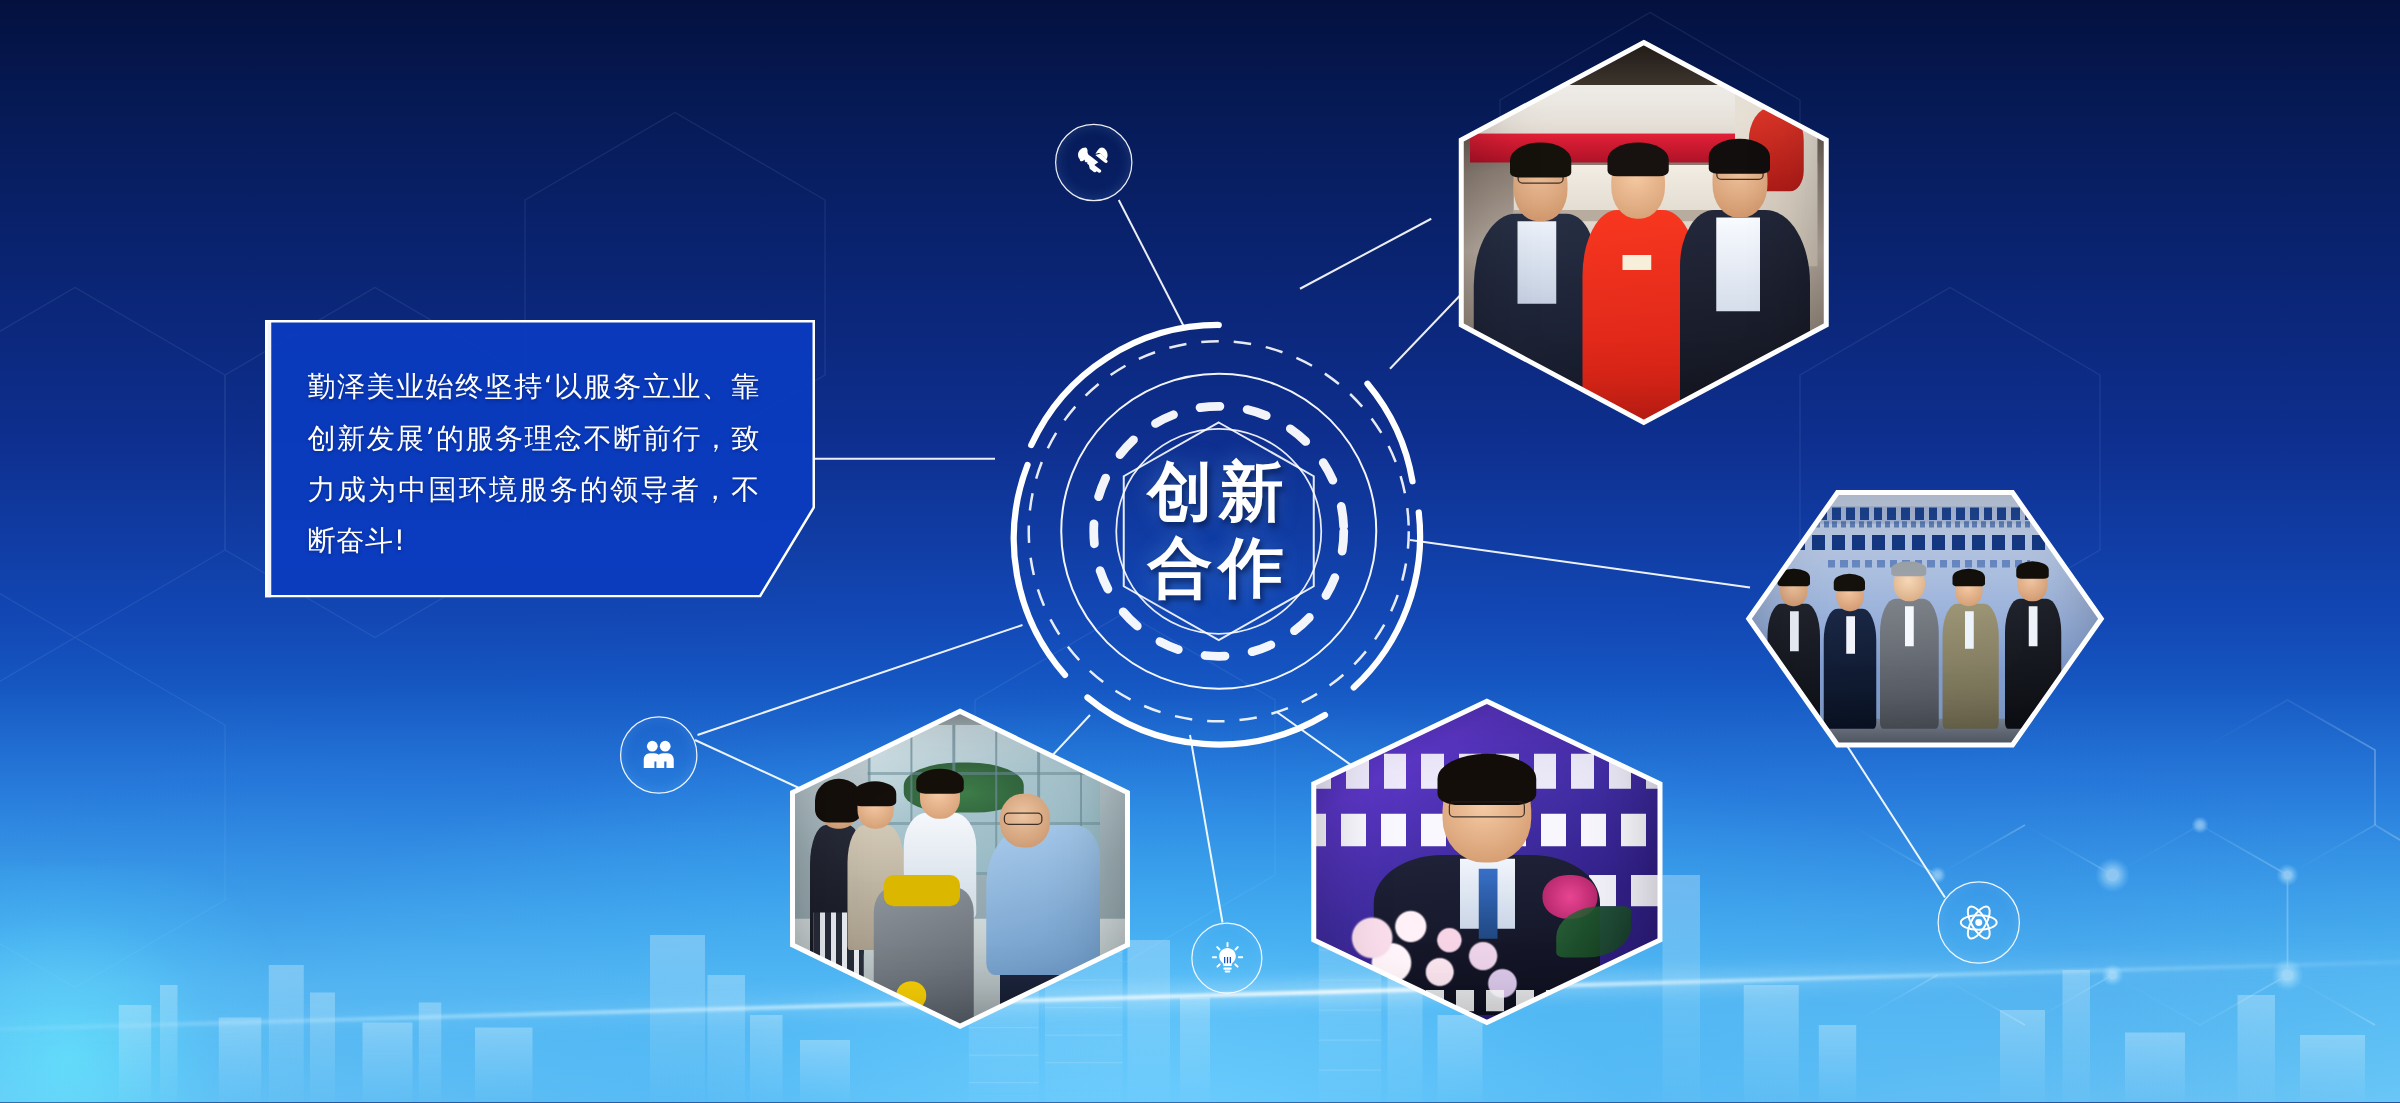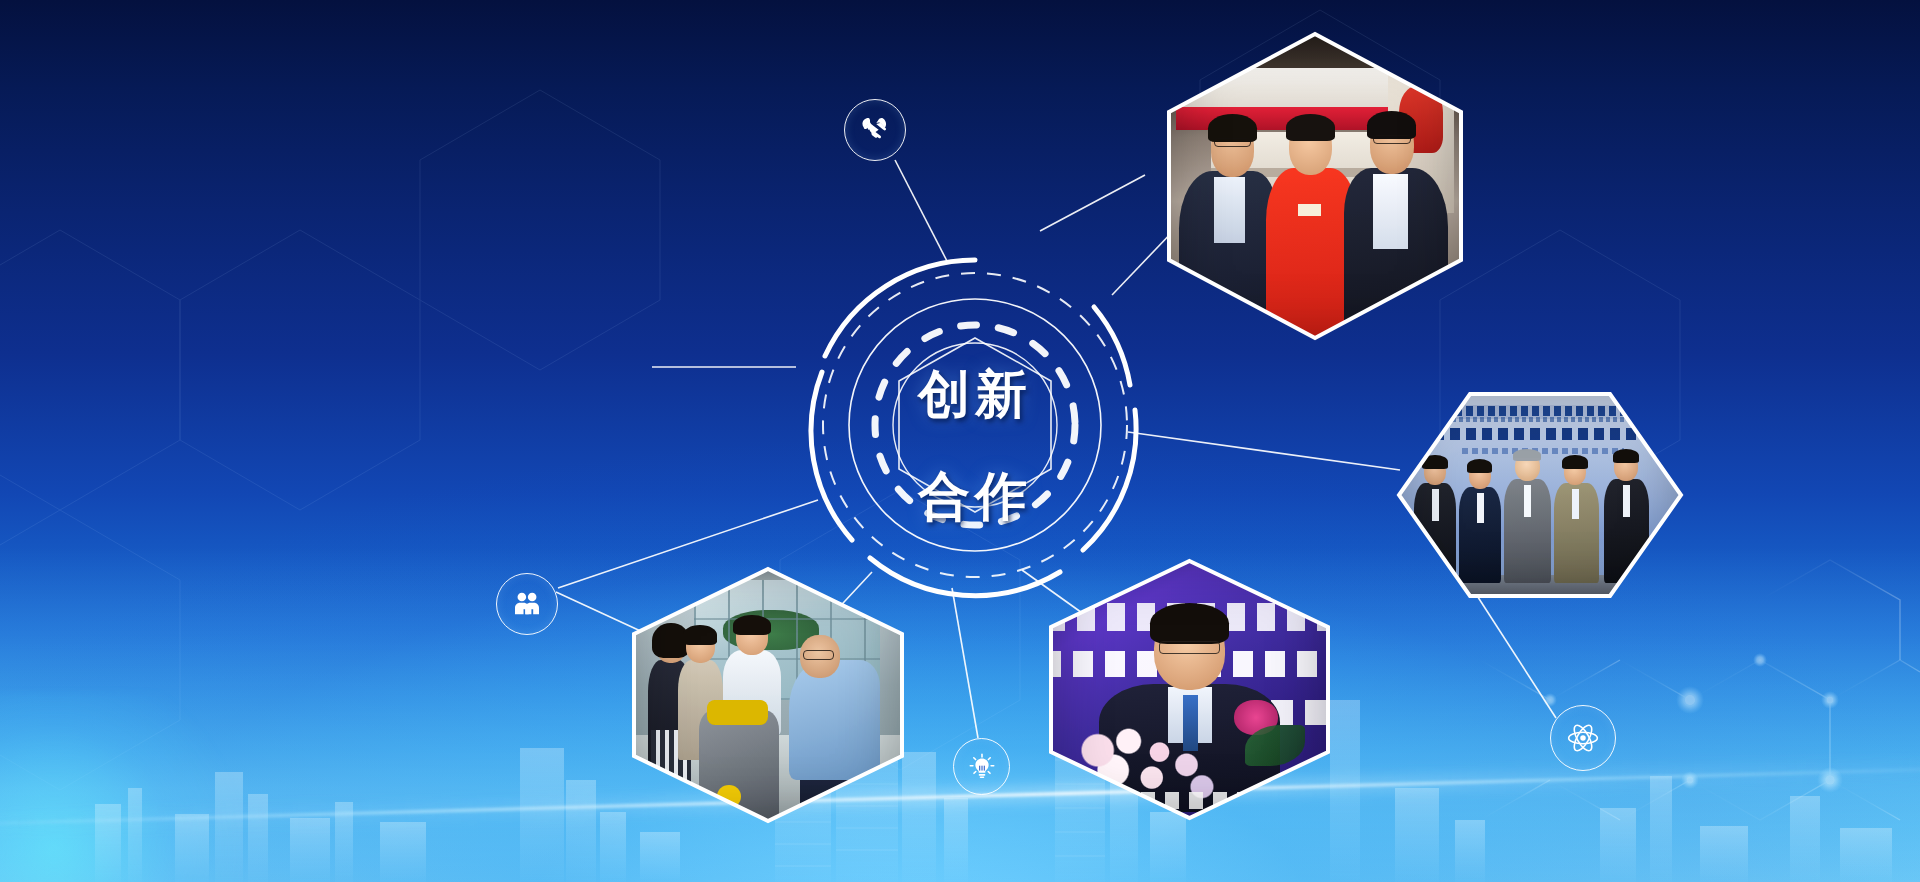--- a/index.html
+++ b/index.html
@@ -66,21 +66,20 @@
     position:absolute; inset:0;
     display:flex; flex-direction:column; align-items:center; justify-content:center;
     gap:6px;
     z-index:3;
   }
   .hub-text span {
     font-family:"DejaVu Sans","Liberation Sans",sans-serif;
     font-size:52px; font-weight:700; color:#ffffff; letter-spacing:5px;
     line-height:1.05;
     text-shadow:2px 3px 5px rgba(0,20,70,.75), 0 0 18px rgba(120,190,255,.35);
-    margin-top:41px;
   }
 
   
   .connectors { position:absolute; inset:0; pointer-events:none; z-index:1; }
 
   
   .callout {
     position:absolute; left:212px; top:256px; width:440px; height:222px;
     z-index:4;
   }
@@ -360,20 +359,29 @@
       <path d="M872 572 L790 660"></path>
 
       <path d="M952 588 L978 738"></path>
 
       <path d="M556 592 L660 640"></path>
 
       <path d="M558 588 L818 500"></path>
     </g>
   </svg>
 
+  <div class="callout">
+    <svg class="frame" viewBox="0 0 440 222" preserveAspectRatio="none">
+      <polygon points="1,1 439,1 439,150 396,221 1,221" fill="#0b3bbf" fill-opacity="0.94" stroke="#ffffff" stroke-width="2"></polygon>
+      <rect x="0" y="0" width="5" height="222" fill="#ffffff" opacity=".95"></rect>
+    </svg>
+    <div class="body">
+      <p>勤泽美业始终坚持‘以服务立业、靠创新发展’的服务理念不断前行，致力成为中国环境服务的领导者，不断奋斗!</p>
+    </div>
+  </div>
 
   <div class="hub">
     <svg viewBox="0 0 350 350">
 
       <g fill="none" stroke="#ffffff" stroke-linecap="round">
         <path d="M175 10 a165 165 0 0 0 -150 96" stroke-width="5"></path>
         <path d="M22 122 a165 165 0 0 0 30 168" stroke-width="5"></path>
         <path d="M70 308 a165 165 0 0 0 190 14" stroke-width="5"></path>
         <path d="M283 300 a165 165 0 0 0 52 -140" stroke-width="5"></path>
         <path d="M330 135 a165 165 0 0 0 -36 -78" stroke-width="5"></path>

